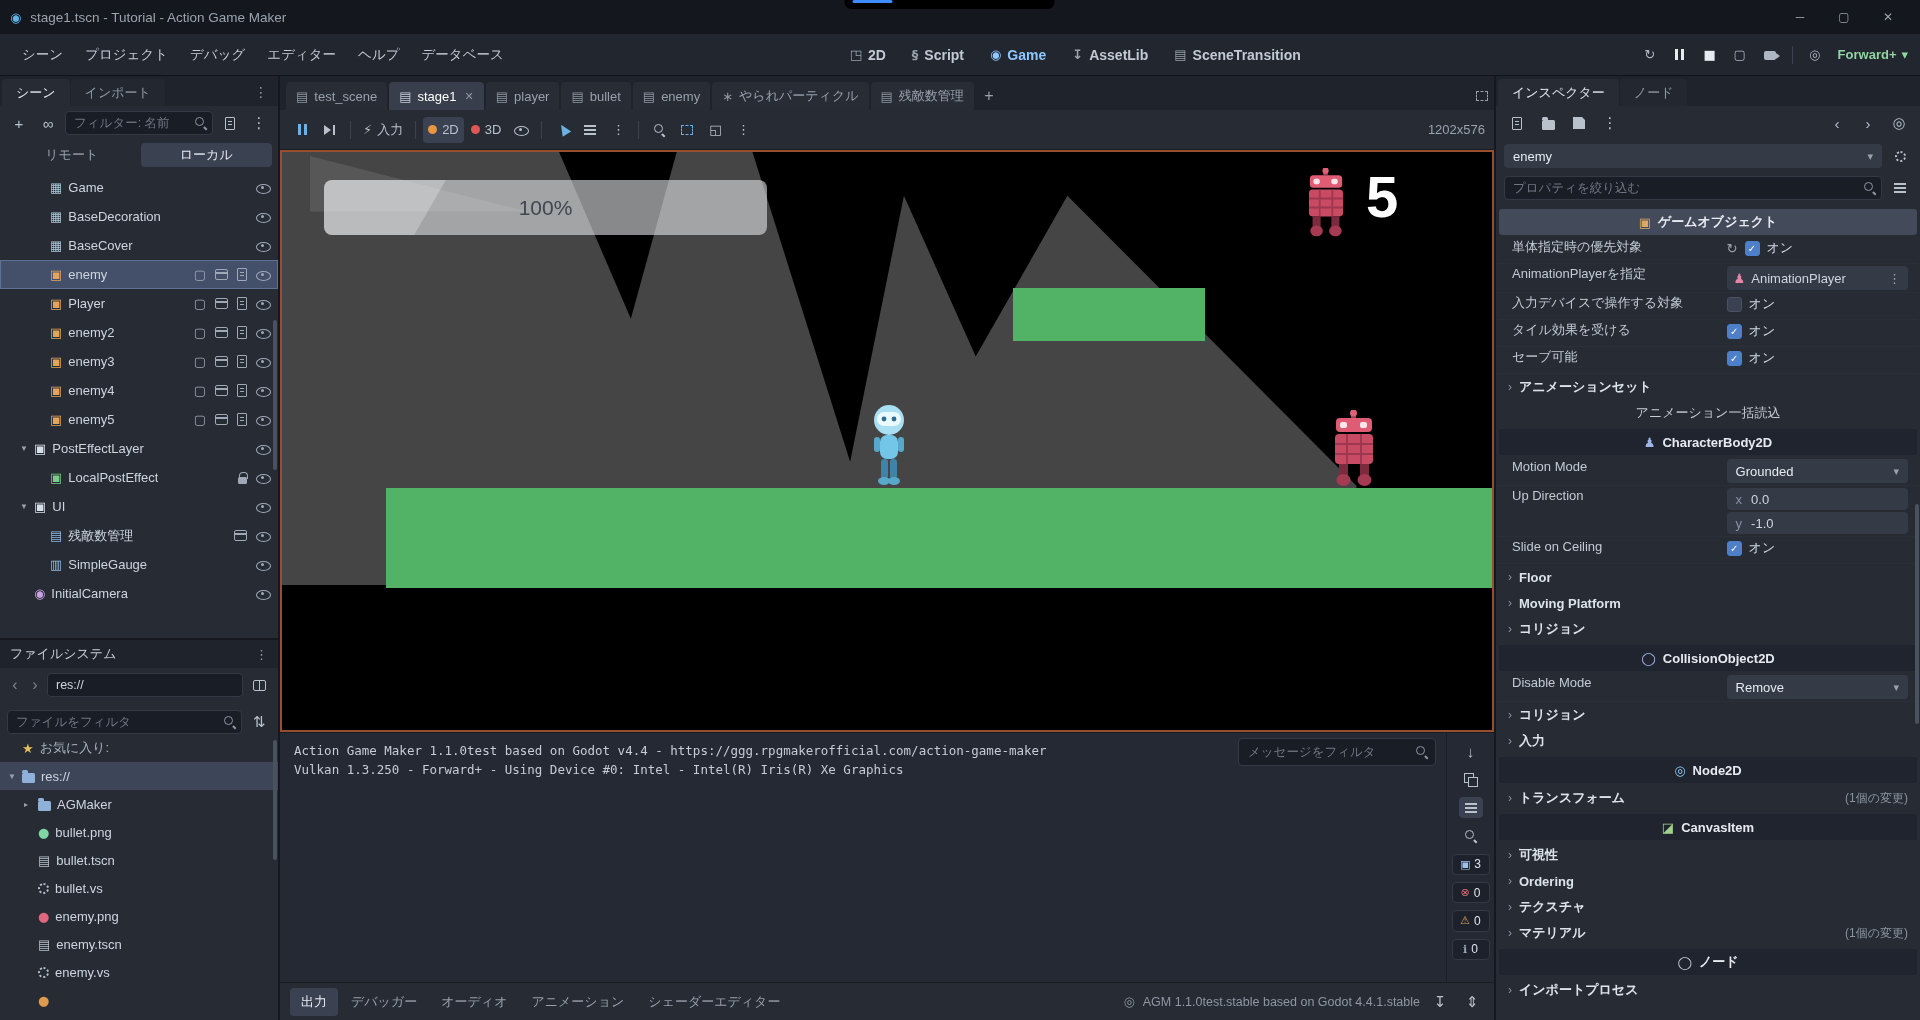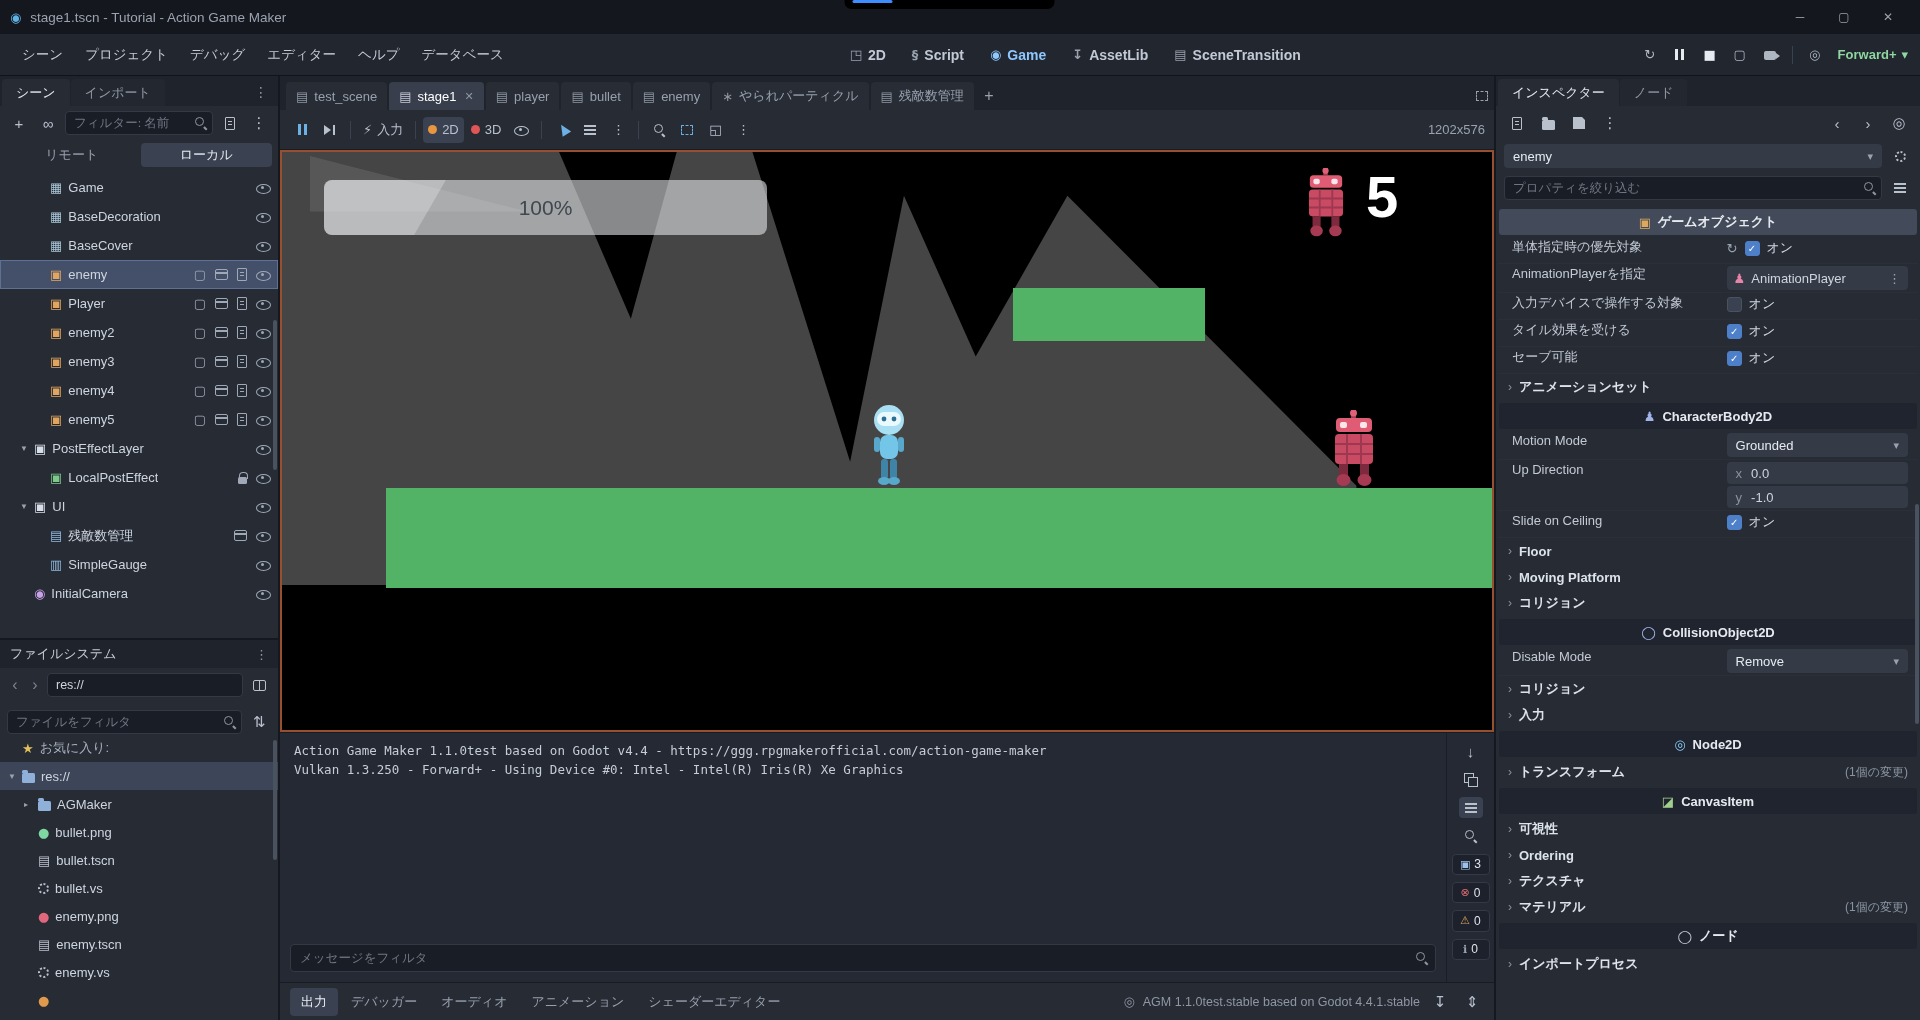--- a/index.html
+++ b/index.html
@@ -45,21 +45,21 @@
 .dock-tabs{height:30px;background:#1f242c;display:flex;align-items:flex-end;padding:0 2px;gap:1px;flex:0 0 auto}
 .dtab{height:27px;padding:0 14px;display:flex;align-items:center;font-size:13px;color:#8f97a3;background:#232830;border-radius:4px 4px 0 0}
 .dtab.active{background:var(--dock);color:#e3e8ef}
 .dock-menu{margin-left:auto;color:#8f97a3;padding:0 8px 6px 8px}
 
 
 #scene-dock{height:562px;background:var(--dock);display:flex;flex-direction:column;position:relative}
 .scene-toolbar{height:34px;display:flex;align-items:center;gap:5px;padding:0 7px;flex:0 0 auto}
 .sqbtn{min-width:24px;height:24px;display:flex;align-items:center;justify-content:center;border-radius:4px;color:#b9c1cd;font-size:15px}
 .searchwrap{position:relative;flex:1;min-width:0}
-.searchwrap input{width:100%;height:24px;background:var(--input);border:1px solid #333a46;border-radius:4px;color:var(--text);padding:0 24px 0 8px;font-size:12.5px;font-family:Liberation Serif, serif;outline:none}
+.searchwrap input{width:100%;height:24px;background:var(--input);border:1px solid #333a46;border-radius:4px;color:var(--text);padding:0 24px 0 8px;font-size:12.5px;font-family:Liberation Sans, sans-serif;outline:none}
 .searchwrap input::placeholder{color:var(--faint)}
 .searchwrap .icn{position:absolute;right:6px;top:5px;color:#8f97a3}
 .view-tabs{height:30px;display:flex;align-items:center;padding:2px 6px;gap:3px;flex:0 0 auto}
 .vtab{flex:1;height:24px;display:flex;align-items:center;justify-content:center;font-size:13px;color:#9aa2ae;border-radius:4px}
 .vtab.active{background:var(--pressed);color:#e6ebf2}
 .tree{flex:1;overflow:hidden;position:relative;padding-top:3px}
 .trow{height:29px;display:flex;align-items:center;padding-right:7px;font-size:13px;color:#ced5df;position:relative}
 .trow.selected{background:#44506a;box-shadow:inset 0 0 0 1px #5f7193}
 .arrow-sp{width:14px;flex:0 0 auto}
 .exp{width:14px;font-size:8px;color:#9aa2ae;flex:0 0 auto}
@@ -105,21 +105,21 @@
 .mountains{position:absolute;inset:0;width:100%;height:100%}
 .ground{position:absolute;left:104px;right:0;top:336px;height:100px;background:#52b266}
 .platform{position:absolute;left:731px;top:136px;width:192px;height:53px;background:#52b266}
 .gauge{position:absolute;left:42px;top:28px;width:443px;height:55px;background:rgba(225,228,232,0.6);border-radius:8px;display:flex;align-items:center;justify-content:center;color:#41474f;font-size:21px;overflow:hidden}
 .gauge-cap{position:absolute;left:-14px;top:0;width:120px;height:100%;background:rgba(255,255,255,0.25);transform:skewX(-30deg)}
 .sprite{position:absolute}
 .hud{position:absolute;left:1018px;top:16px;display:flex;align-items:flex-start;gap:14px}
 .hud .count{font-size:58px;font-weight:bold;color:#fff;line-height:1;font-family:"Liberation Sans","DejaVu Sans",sans-serif}
 
 #output-panel{height:250px;display:flex;background:#242933;border-top:1px solid #171b22;flex:0 0 auto}
-.out-main{flex:1;display:flex;flex-direction:column;min-width:0}
+.out-main{flex:1;display:flex;flex-direction:row;min-width:0}
 .out-lines{flex:1;padding:9px 14px;font-family:"DejaVu Sans Mono","Liberation Mono",monospace;font-size:12.5px;color:#c6ccd6;line-height:1.5;overflow:hidden}
 .out-filterbar{height:30px;margin:5px 10px 8px;position:relative;flex:0 0 auto}
 .out-filterbar input{width:100%;height:28px;background:var(--input);border:1px solid #333a46;border-radius:4px;color:var(--text);padding:0 26px 0 9px;font-size:12.5px;font-family:inherit;outline:none}
 .out-filterbar input::placeholder{color:var(--faint)}
 .out-filterbar .icn{position:absolute;right:8px;top:7px;color:#8f97a3}
 .out-strip{width:48px;border-left:1px solid #1a1f27;display:flex;flex-direction:column;align-items:center;padding:8px 0;gap:7px;flex:0 0 auto}
 .badge{width:38px;height:24px;display:flex;align-items:center;justify-content:center;gap:4px;background:#1c212b;border:1px solid #333a46;border-radius:4px;font-size:12px;color:#dfe4ea}
 .badge .icn{font-size:11px}
 
 #bottom-bar{height:38px;display:flex;align-items:center;gap:2px;padding:0 10px;background:var(--dock);border-top:1px solid #171b22;flex:0 0 auto}
@@ -799,20 +799,21 @@
             <span class="plabel">セーブ可能</span>
             <span class="pval">
               <span class="chk on">✓</span>
               <span class="onlbl">オン</span>
             </span>
           </div>
           <div class="fold">
             <span class="caret">›</span>
             <span>アニメーションセット</span>
           </div>
+          <div class="centerrow">アニメーション一括読込</div>
           <div class="cat">
             <span class="icn ik-pawn" style="color: rgb(159, 180, 232);">♟</span>
             <span>CharacterBody2D</span>
           </div>
           <div class="prow">
             <span class="plabel">Motion Mode</span>
             <span class="pval">
               <span class="dd">
                 <span>Grounded</span>
                 <span class="caret">▾</span>

